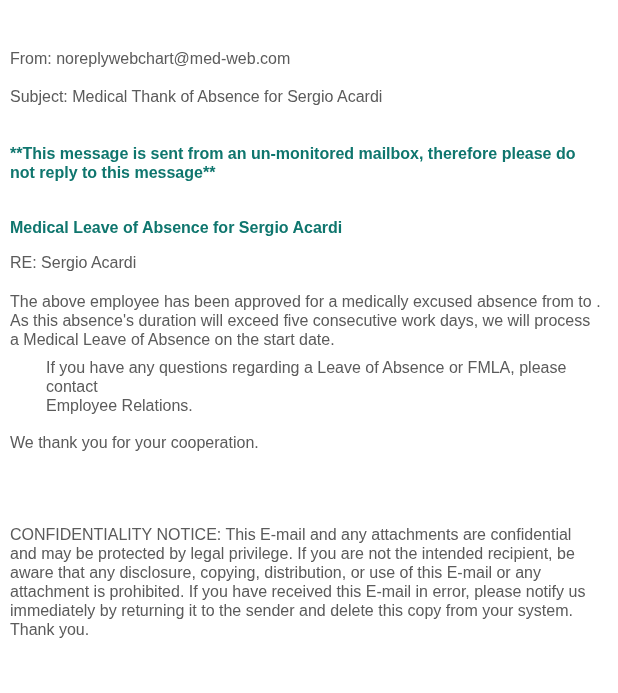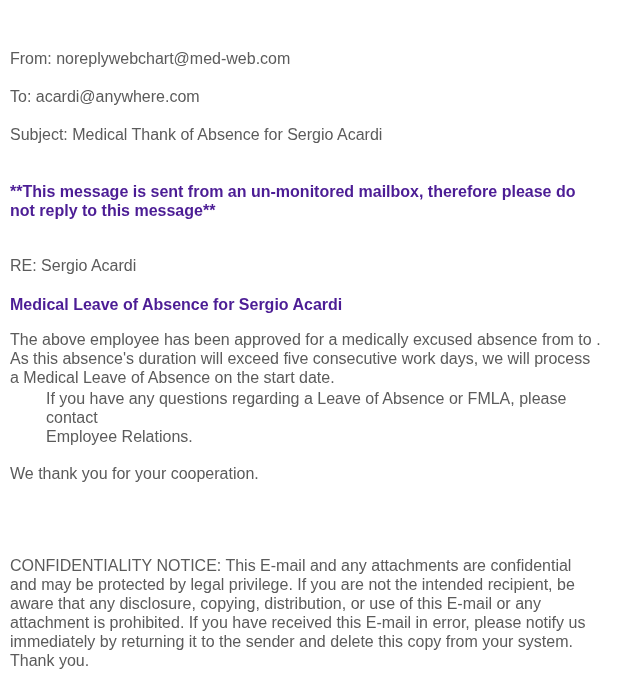--- a/index.html
+++ b/index.html
@@ -21,49 +21,48 @@
     width: 618px;
     height: 693px;
     padding: 30px 8px 25px 10px;
   }
   .para {
     margin: 0;
     white-space: pre-line; 
   }
   .bold {
     font-weight: bold;
-    color: #4c1d95;
+    color: #0f766e;
   }
   .headers        { margin-bottom: 19px; }
   .notice         { margin-bottom: 36px; }
   .title          { margin-bottom: 16px; }
   .re             { margin-bottom: 20px; }
-  .p-approval     { margin-bottom: 2px; }
+  .p-approval     { margin-bottom: 9px; }
   .p-doc          { margin-bottom: 19px; }
   .p-questions    { margin-bottom: 18px; margin-left: 36px; }
   .p-thanks       { margin-bottom: 73px; }
   .p-confidentiality { margin-bottom: 0; }
 </style>
 </head>
 <body>
 
 <div class="email">
 
   <div class="para headers">
     <div>From: noreplywebchart@med-web.com</div>
-    <div>To: acardi@anywhere.com</div>
     <div>Subject: Medical Thank of Absence for Sergio Acardi</div>
   </div>
 
   <p class="para bold notice">**This message is sent from an un-monitored mailbox, therefore please do
 not reply to this message**</p>
 
+  <p class="para bold title">Medical Leave of Absence for Sergio Acardi</p>
+
   <p class="para re">RE: Sergio Acardi</p>
-
-  <p class="para bold title">Medical Leave of Absence for Sergio Acardi</p>
 
   <p class="para p-approval">The above employee has been approved for a medically excused absence from to .
 As this absence's duration will exceed five consecutive work days, we will process
 a Medical Leave of Absence on the start date.</p>
 
 
   <p class="para p-questions">If you have any questions regarding a Leave of Absence or FMLA, please contact
 Employee Relations.</p>
 
   <p class="para p-thanks">We thank you for your cooperation.</p>

